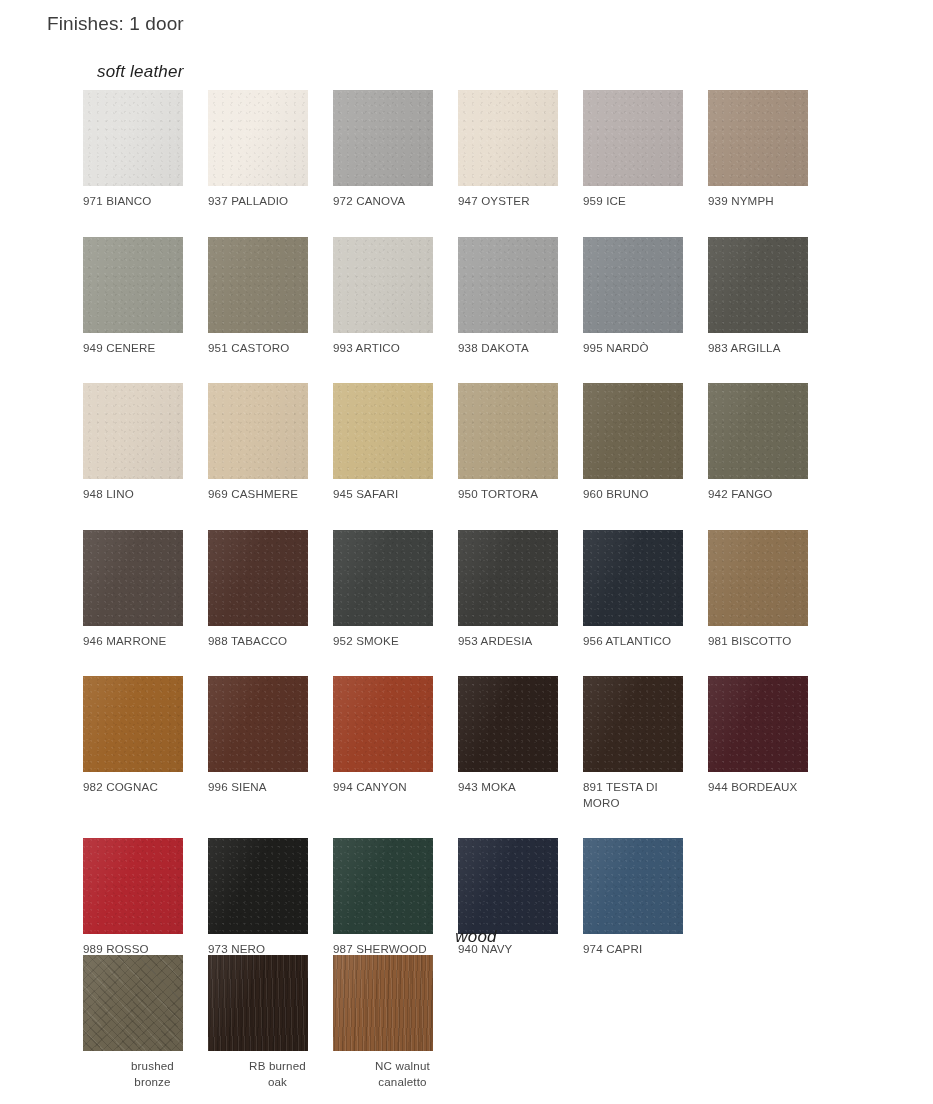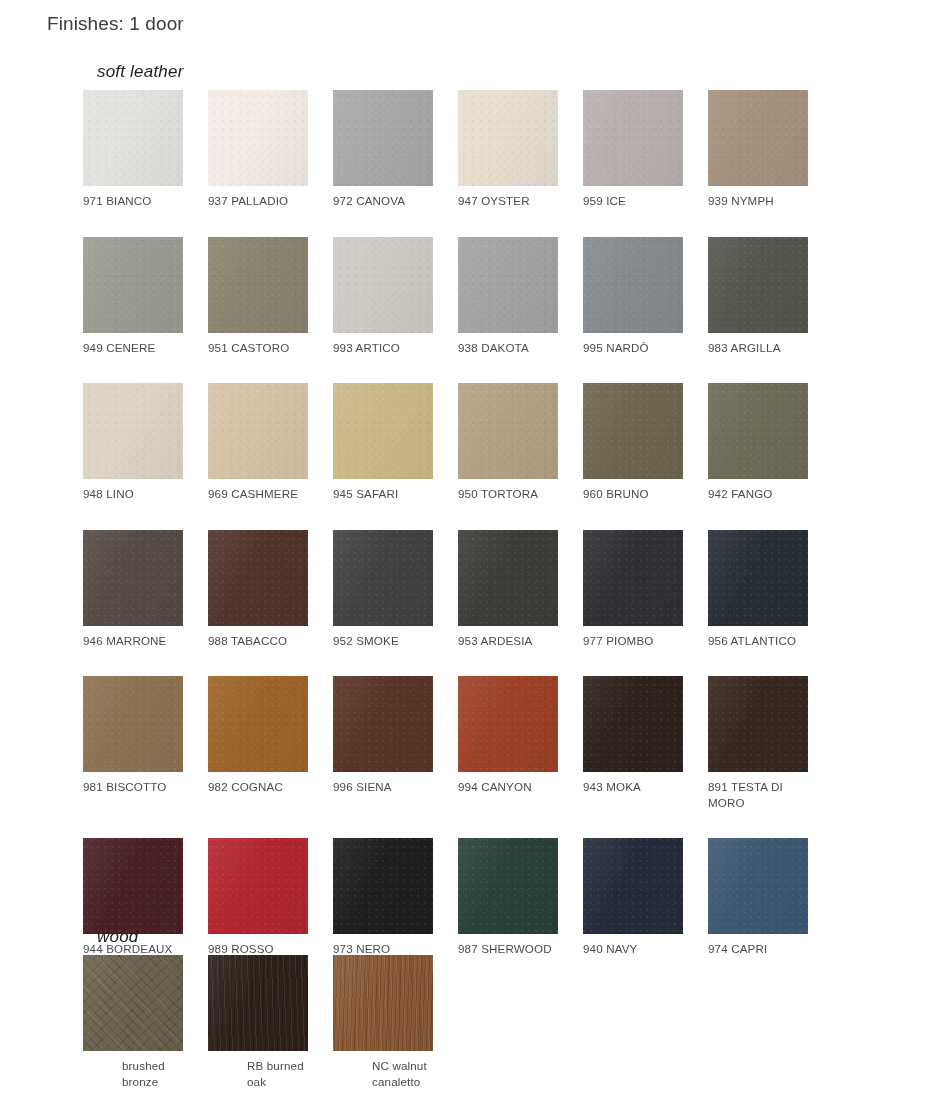--- a/index.html
+++ b/index.html
@@ -29,21 +29,21 @@
     font-weight: 400;
     color: #3c3c3c;
     letter-spacing: 0.1px;
     white-space: nowrap;
   }
   .section {
     position: absolute;
     left: 83px;
   }
   #section-soft-leather { top: 62px; }
-  #section-wood { top: 927px; }
+  #section-wood { top: 927px; text-align: center; }
 
   .section-heading {
     font-size: 17px;
     font-style: italic;
     font-weight: 400;
     color: #1f1f1f;
     margin: 0 0 8px 14px;
     letter-spacing: 0.2px;
   }
   .swatch-grid {
@@ -271,27 +271,20 @@
           <div class="swatch-label">952 SMOKE</div>
         </div>
         <div class="swatch-cell pad">
           <div class="swatch-chip" style="background: rgb(60, 60, 57);">
             <span class="grain"></span>
             <span class="sheen"></span>
           </div>
           <div class="swatch-label">953 ARDESIA</div>
         </div>
         <div class="swatch-cell pad">
-          <div class="swatch-chip" style="background: rgb(46, 48, 51);">
-            <span class="grain"></span>
-            <span class="sheen"></span>
-          </div>
-          <div class="swatch-label">977 PIOMBO</div>
-        </div>
-        <div class="swatch-cell pad">
           <div class="swatch-chip" style="background: rgb(40, 46, 54);">
             <span class="grain"></span>
             <span class="sheen"></span>
           </div>
           <div class="swatch-label">956 ATLANTICO</div>
         </div>
         <div class="swatch-cell pad">
           <div class="swatch-chip" style="background: rgb(141, 114, 81);">
             <span class="grain"></span>
             <span class="sheen"></span>

